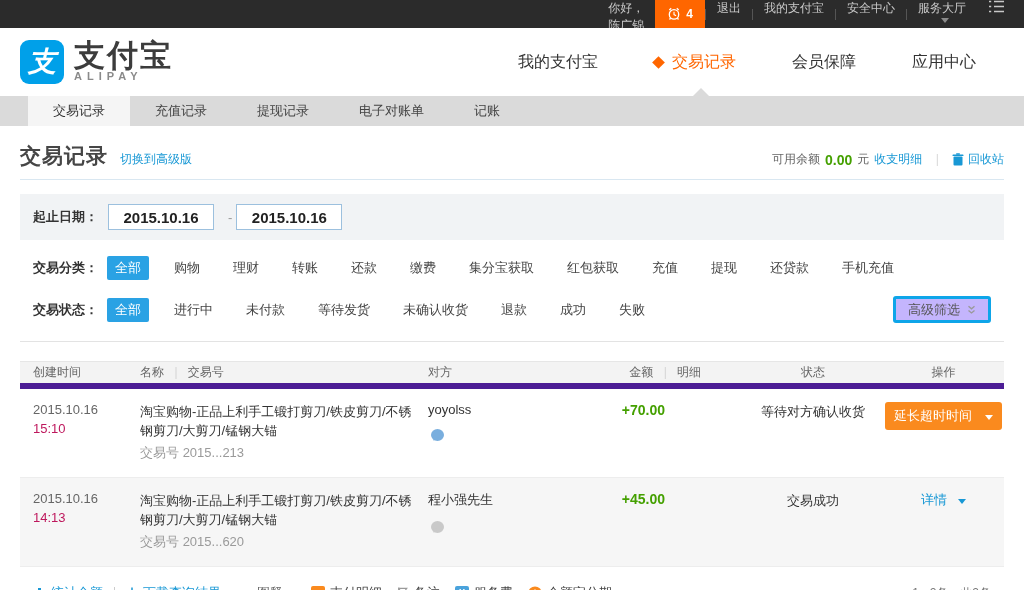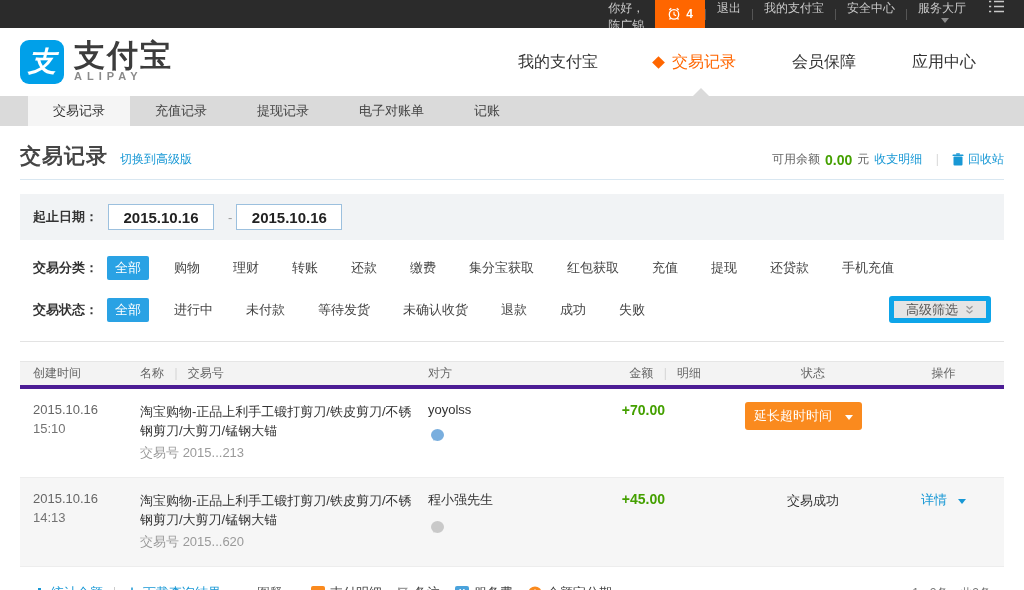--- a/index.html
+++ b/index.html
@@ -51,37 +51,37 @@
   .flabel { font-weight:bold; color:#333; white-space:nowrap; }
   .date-input { width:106px; height:26px; border:1px solid #9cc0de; background:#fff; text-align:center; font-weight:bold; font-size:15px; color:#222; font-family:inherit; margin-left:10px; }
   .dash { margin:0 4px 0 14px; color:#999; }
   .quick { margin-left:34px; display:flex; }
   .quick a { color:#444; margin-right:32px; }
 
   .filter-section { border-bottom:1px solid #e3e3e3; padding-bottom:18px; }
   .filter-row { display:flex; align-items:center; padding:16px 13px 0; font-size:13px; color:#444; }
   .chip { color:#444; margin-left:17px; padding:3px 8px; white-space:nowrap; }
   .chip.selected { background:#2aa2e4; color:#fff; border-radius:2px; margin-left:9px; }
-  .adv-btn { margin-left:auto; background:#e5e5e5; border:5px solid #0ea5e9; border-radius:3px; height:27px; padding:0 12px; font-size:13px; color:#555; display:inline-flex; align-items:center; gap:7px; cursor:pointer; }
+  .adv-btn { margin-left:auto; background:#c4b5fd; border:3px solid #0ea5e9; border-radius:3px; height:27px; padding:0 12px; font-size:13px; color:#555; display:inline-flex; align-items:center; gap:7px; cursor:pointer; }
 
   
   .table { margin-top:19px; }
-  .thead { display:flex; align-items:center; background:#f3f3f3; border-top:1px solid #e6e6e6; border-bottom:4px solid #4c1d95; height:28px; font-size:12px; color:#666; }
+  .thead { display:flex; align-items:center; background:#f3f3f3; border-top:1px solid #e6e6e6; border-bottom:6px solid #4c1d95; height:28px; font-size:12px; color:#666; }
   .col-time { width:107px; padding-left:13px; }
   .col-name { width:288px; padding-left:13px; }
   .col-cp   { width:168px; padding-left:13px; }
   .col-amt  { width:160px; display:flex; justify-content:flex-end; }
   .thead .col-amt { padding-right:42px; }
   .col-status { width:140px; text-align:center; }
   .col-act  { width:121px; text-align:center; }
   .hsep { color:#ccc; margin:0 6px; }
   .row { display:flex; padding:13px 0 15px; font-size:13px; color:#333; border-bottom:1px solid #ededed; background:#fff; }
   .row.alt { background:#f6f6f6; }
   .cell-date { color:#666; }
-  .cell-time { color:#737373; margin-top:4px; }
+  .cell-time { color:#be185d; margin-top:4px; }
   .prod-name { line-height:19px; color:#333; }
   .txn { color:#9a9a9a; margin-top:4px; }
   .cp-name { color:#333; }
   .bubble { width:13px; height:12px; border-radius:50%; background:#79aede; position:relative; margin:12px 0 0 3px; cursor:pointer; }
   .bubble::after { content:""; position:absolute; left:0px; bottom:-3px; border:3px solid transparent; border-top:5px solid #79aede; transform:rotate(30deg); }
   .bubble.idle { background:#c9c9c9; }
   .bubble.idle::after { border-top-color:#c9c9c9; }
   .amount { color:#44a000; font-weight:bold; font-size:14px; padding-right:78px; }
   .status-txt { padding-top:1px; }
   .orange-btn { display:inline-flex; align-items:center; gap:7px; background:#fa8a1e; color:#fff; font-size:13px; padding:5px 9px; border-radius:3px; border:none; cursor:pointer; font-family:inherit; }
@@ -255,20 +255,21 @@
           <span>交易号</span> <span>2015...213</span>
         </div>
       </span>
       <span class="col-cp">
         <div class="cp-name">yoyolss</div>
         <div class="bubble"></div>
       </span>
       <span class="col-amt">
         <span class="amount">+70.00</span>
       </span>
+      <span class="col-status status-txt">等待对方确认收货</span>
       <span class="col-act">
         <button class="orange-btn">
           <span>延长超时时间</span>
           <span class="caret" style="color:#fff;"></span>
         </button>
       </span>
     </div>
 
     <div class="row alt">
       <span class="col-time">

